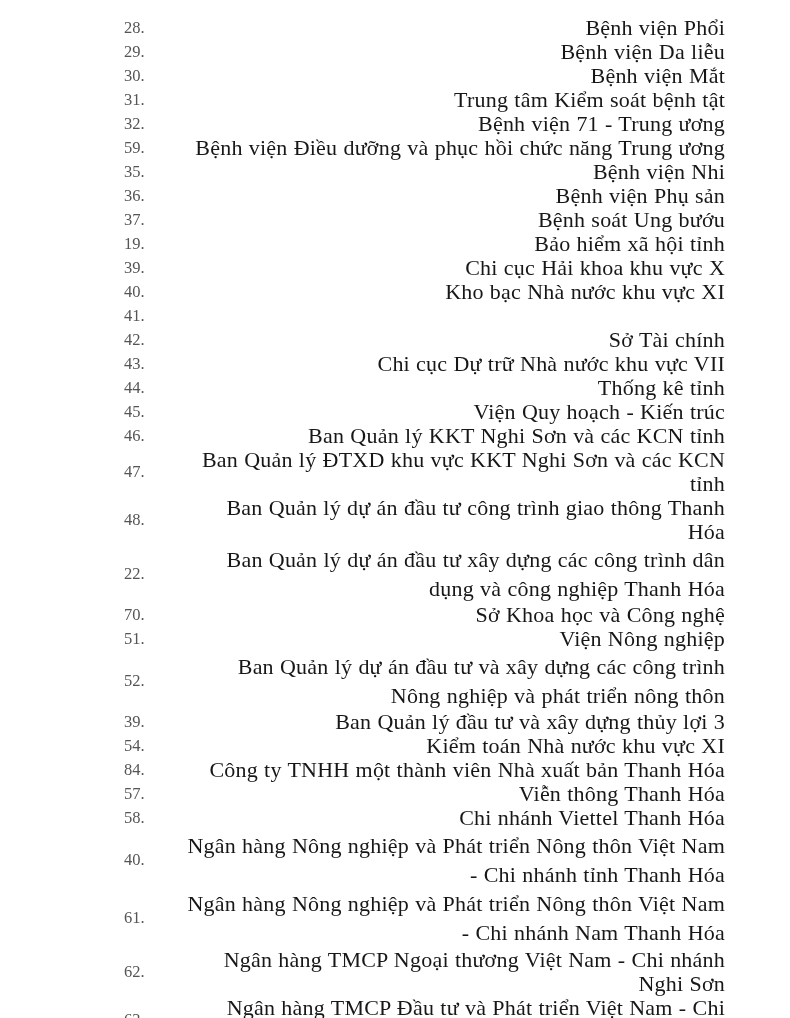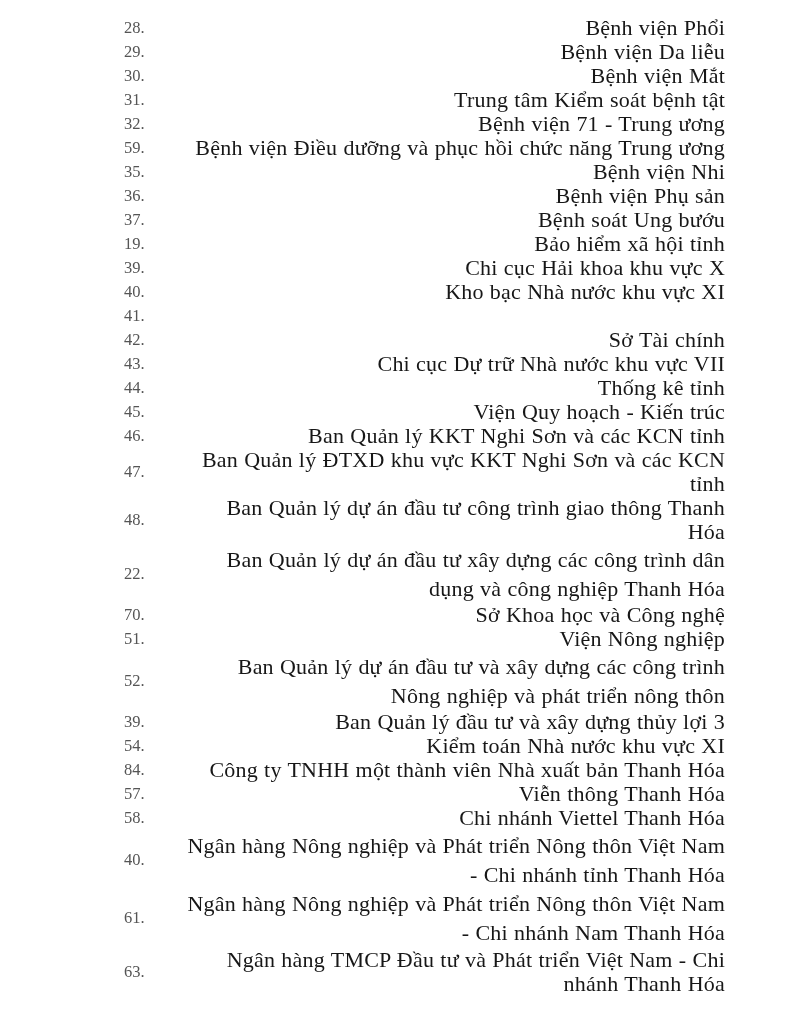--- a/index.html
+++ b/index.html
@@ -188,17 +188,21 @@
       </div>
       <div class="row two-line">
         <div class="row-num">40.</div>
         <div class="row-text">Ngân hàng Nông nghiệp và Phát triển Nông thôn Việt Nam - Chi nhánh tỉnh Thanh Hóa</div>
       </div>
       <div class="row two-line">
         <div class="row-num">61.</div>
         <div class="row-text">Ngân hàng Nông nghiệp và Phát triển Nông thôn Việt Nam - Chi nhánh Nam Thanh Hóa</div>
       </div>
       <div class="row">
+        <div class="row-num">62.</div>
+        <div class="row-text">Ngân hàng TMCP Ngoại thương Việt Nam - Chi nhánh Nghi Sơn</div>
+      </div>
+      <div class="row">
         <div class="row-num">63.</div>
         <div class="row-text">Ngân hàng TMCP Đầu tư và Phát triển Việt Nam - Chi nhánh Thanh Hóa</div>
       </div>
     </div>
 </div>
 
 </body></html>

